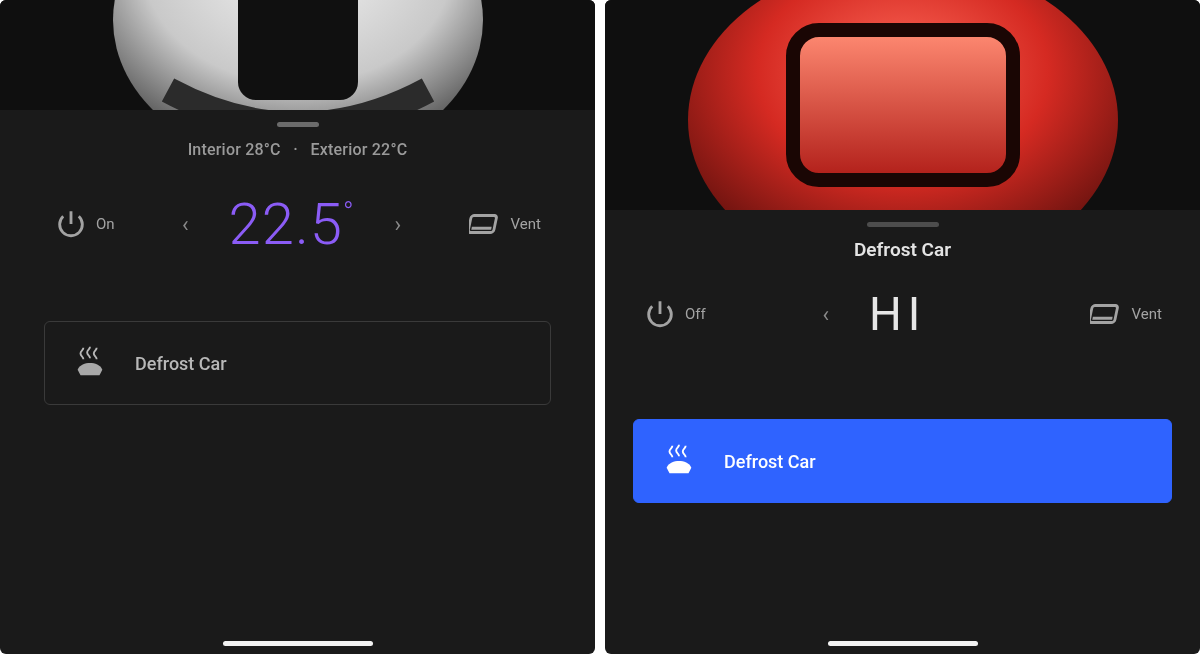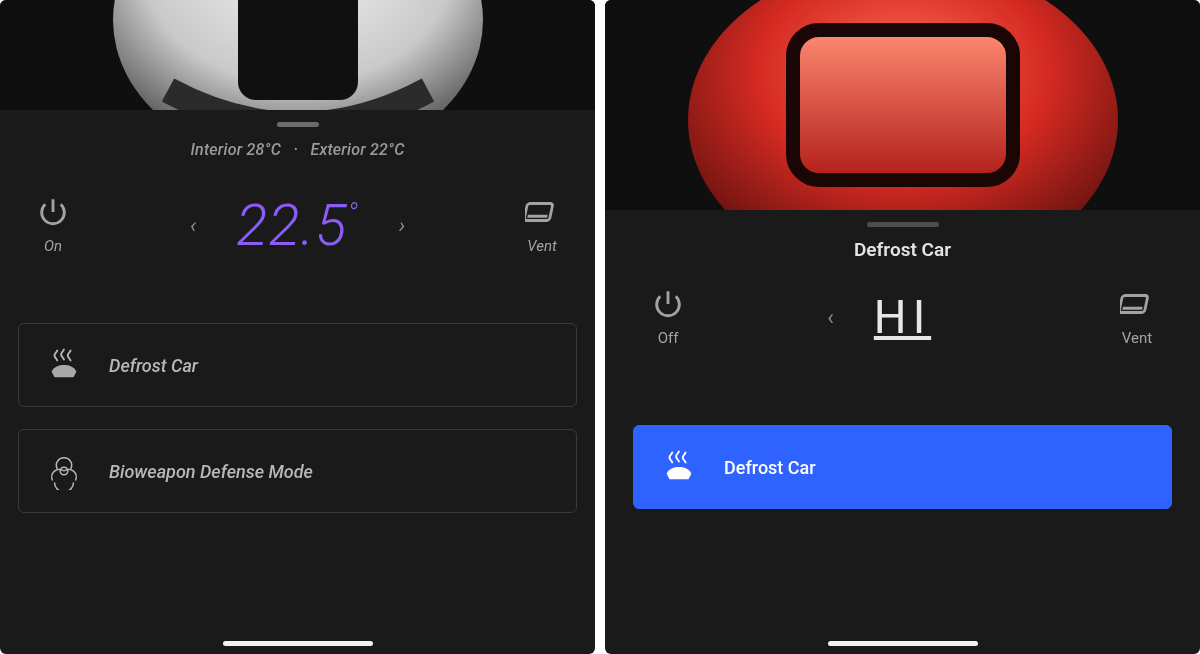--- a/index.html
+++ b/index.html
@@ -47,22 +47,21 @@
     width: 42px; height: 5px;
     border-radius: 3px;
     background: #6b6b6b;
   }
   .dh-left { top: 122px; }
   .dh-right { top: 222px; width: 72px; background: #4d4d4d; }
 
   .content-left {
     position: absolute;
     top: 140px; left: 0; right: 0; bottom: 0;
-    padding: 0 18px;
-    font-style: italic;
+    padding: 0 44px;
   }
   .content-right {
     position: absolute;
     top: 238px; left: 0; right: 0; bottom: 0;
     padding: 0 28px;
   }
   .title-line {
     text-align: center;
     color: #e4e4e4;
     font-size: 19px;
@@ -79,21 +78,20 @@
   .climate-row {
     display: flex;
     align-items: center;
     justify-content: space-between;
     margin-top: 36px;
     padding: 0 10px;
   }
   .climate-row.small-gap { margin-top: 26px; }
   .ctl {
     display: flex;
-    flex-direction: column;
     align-items: center;
     color: #a3a3a3;
     gap: 8px;
     font-size: 15px;
     min-width: 50px;
   }
   .ctl svg { width: 34px; height: 34px; }
   .temp-group { display: flex; align-items: center; gap: 30px; }
   .chev { color: #8a8a8a; font-size: 22px; padding: 6px 10px; }
   .big-temp {
@@ -103,21 +101,20 @@
     letter-spacing: 1px;
     line-height: 1;
     position: relative;
   }
   .big-temp sup { font-size: 28px; vertical-align: top; position: relative; top: 4px; }
   .hi {
     color: #e6e6e6;
     font-size: 46px;
     font-weight: 400;
     letter-spacing: 6px;
-    text-decoration: underline;
   }
 
   .action-btn {
     display: flex;
     align-items: center;
     gap: 26px;
     border: 1px solid #3a3a3a;
     border-radius: 6px;
     padding: 22px 26px;
     color: #b8b8b8;
@@ -200,31 +197,20 @@
     <div class="action-btn">
       <svg viewBox="0 0 40 40" fill="none" stroke="currentColor" stroke-width="2">
         <path d="M13 4c0 3-3 3-3 6s3 3 3 6"></path>
           <path d="M20 3c0 3-3 3-3 6s3 3 3 6"></path>
           <path d="M27 4c0 3-3 3-3 6s3 3 3 6"></path>
         <path d="M7 27c2-5 8-7 13-7s11 2 13 7l-3 6H10z" fill="currentColor" stroke="none" opacity="0.9"></path>
       </svg>
       <span>Defrost Car</span>
     </div>
 
-    <div class="action-btn">
-      <svg viewBox="0 0 40 40" fill="none" stroke="currentColor" stroke-width="1.6">
-        <circle cx="20" cy="20" r="4"></circle>
-        <path d="M20 6a8 8 0 0 1 7 12"></path>
-          <path d="M20 6a8 8 0 0 0-7 12"></path>
-        <path d="M8 30a8 8 0 0 1 12-10"></path>
-          <path d="M32 30a8 8 0 0 0-12-10"></path>
-        <path d="M10 32a8 8 0 0 0 20 0"></path>
-      </svg>
-      <span>Bioweapon Defense Mode</span>
-    </div>
   </div>
 
   <div class="home-indicator"></div>
 </div>
 
 <div class="phone">
   <div class="car-zone right">
     <svg class="car-red" viewBox="0 0 440 340">
       <defs>
         <radialGradient id="rg" cx="50%" cy="35%" r="75%">

